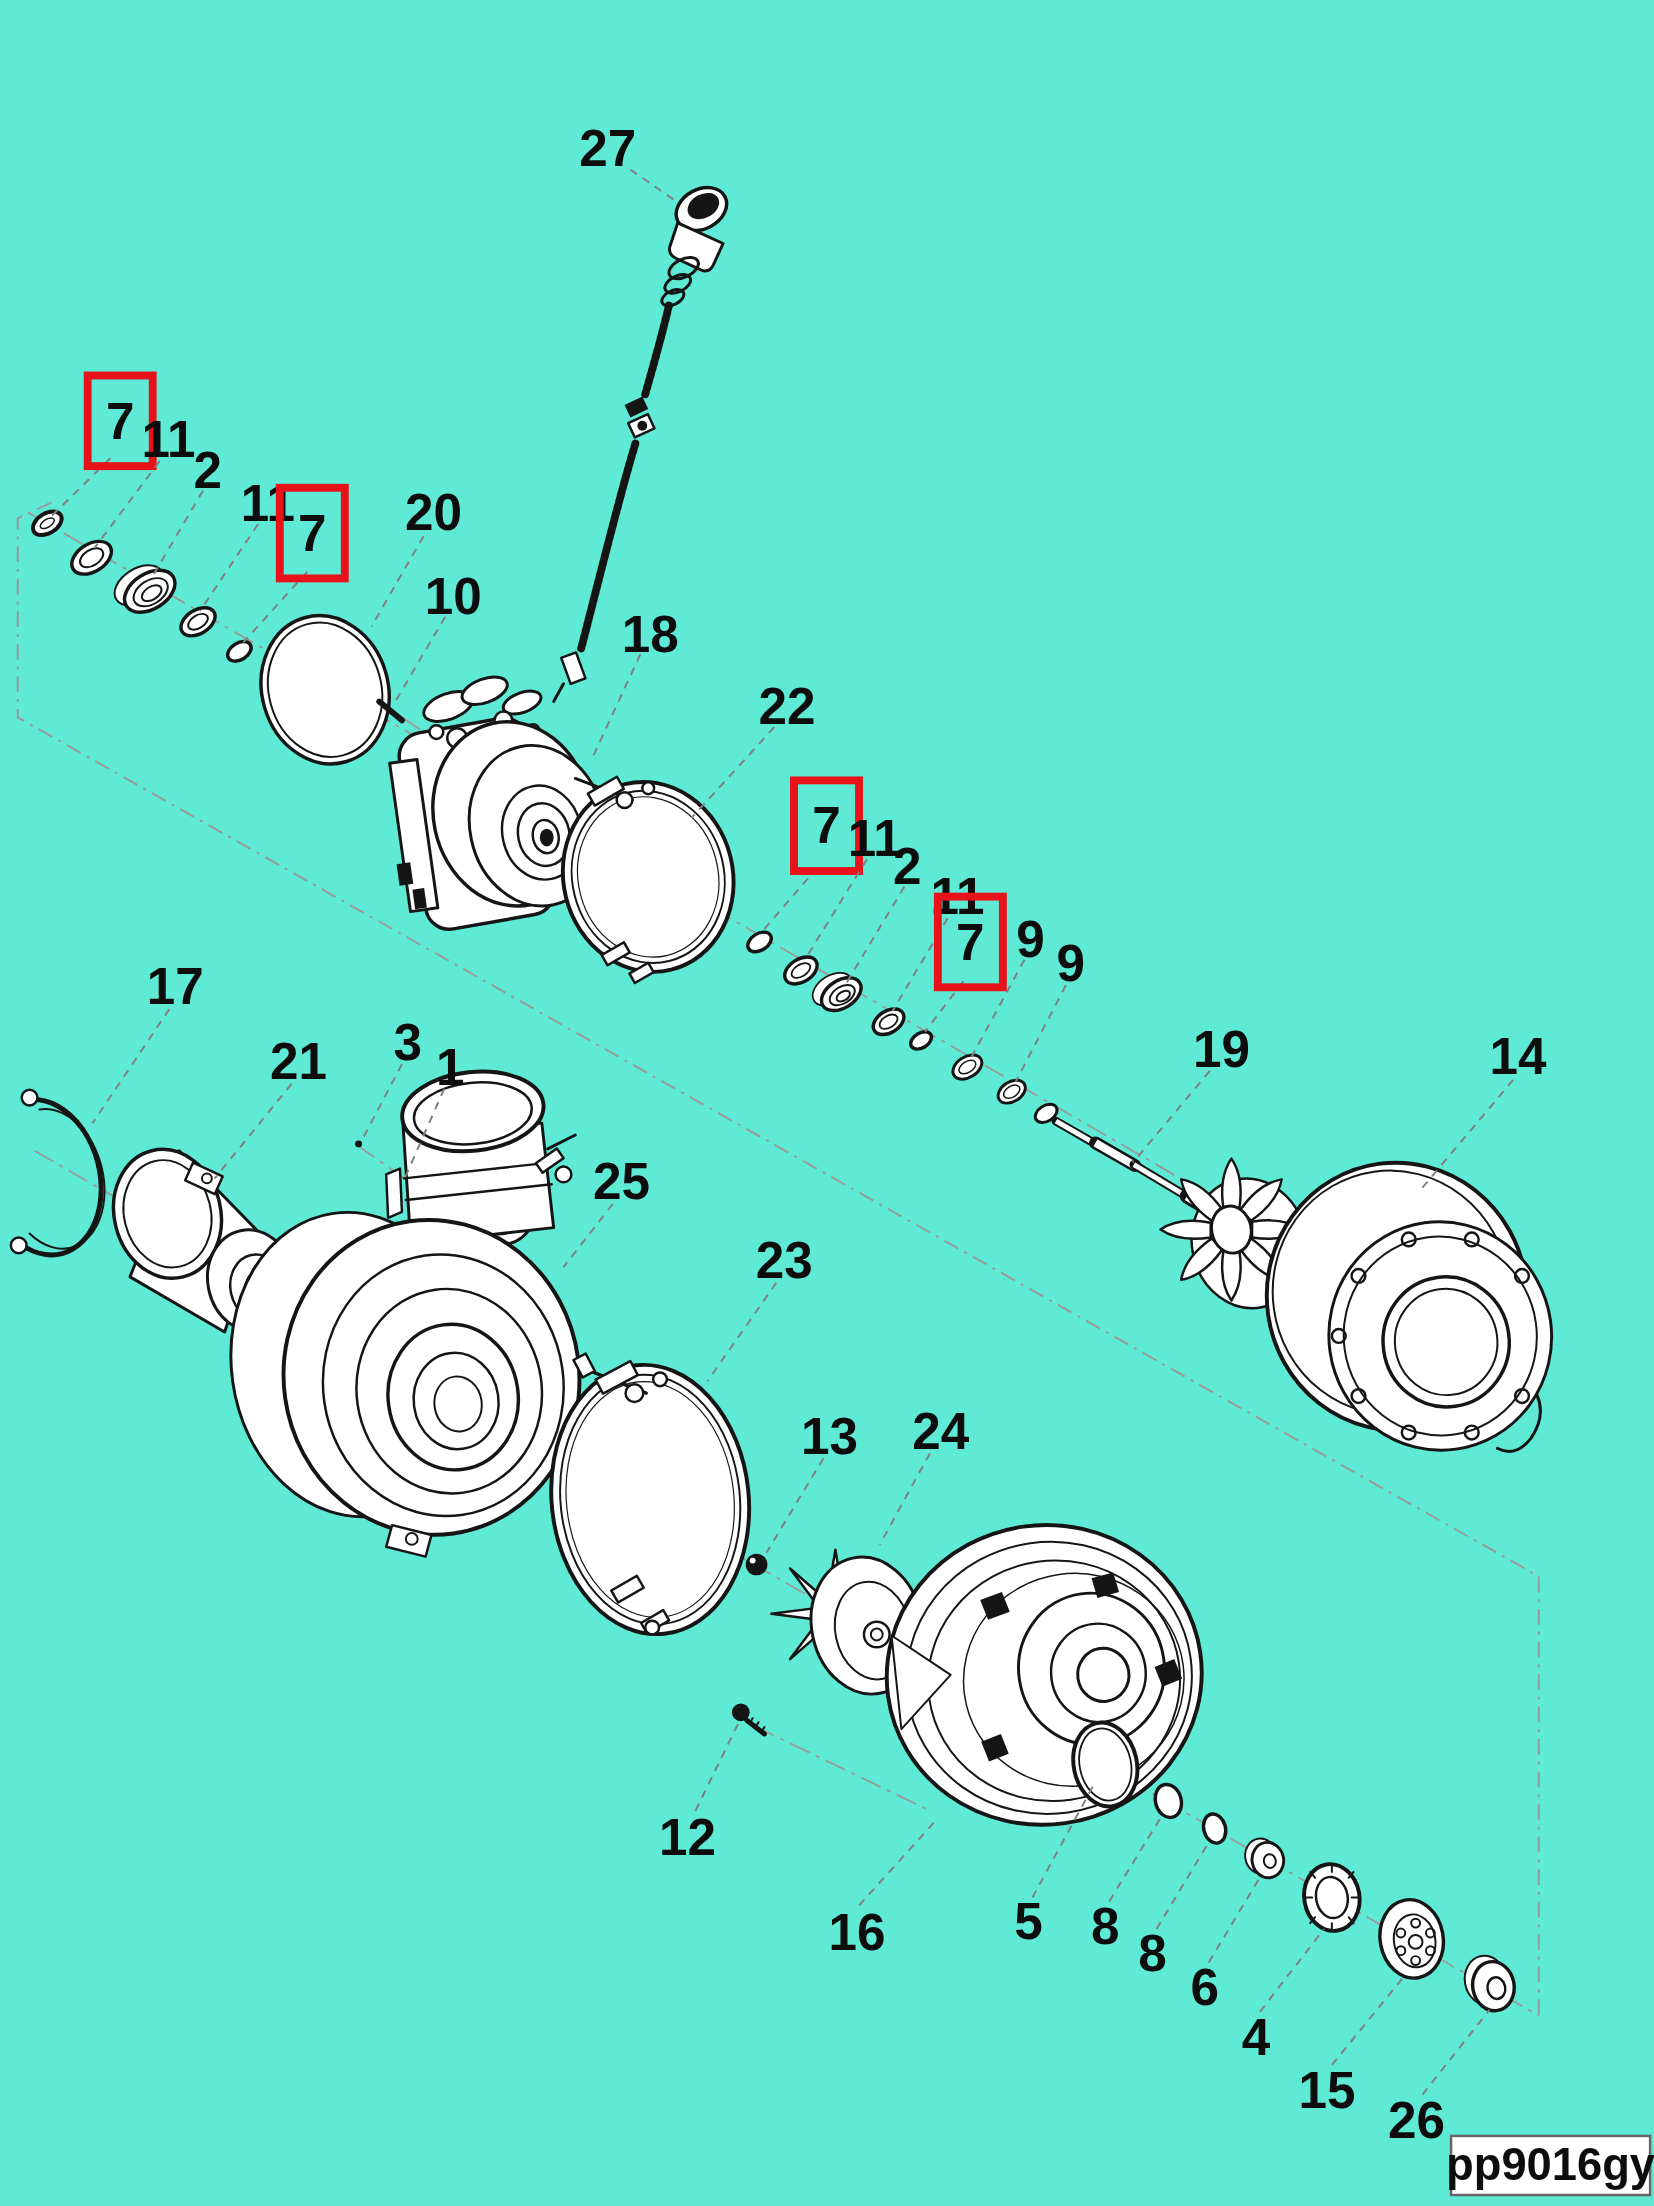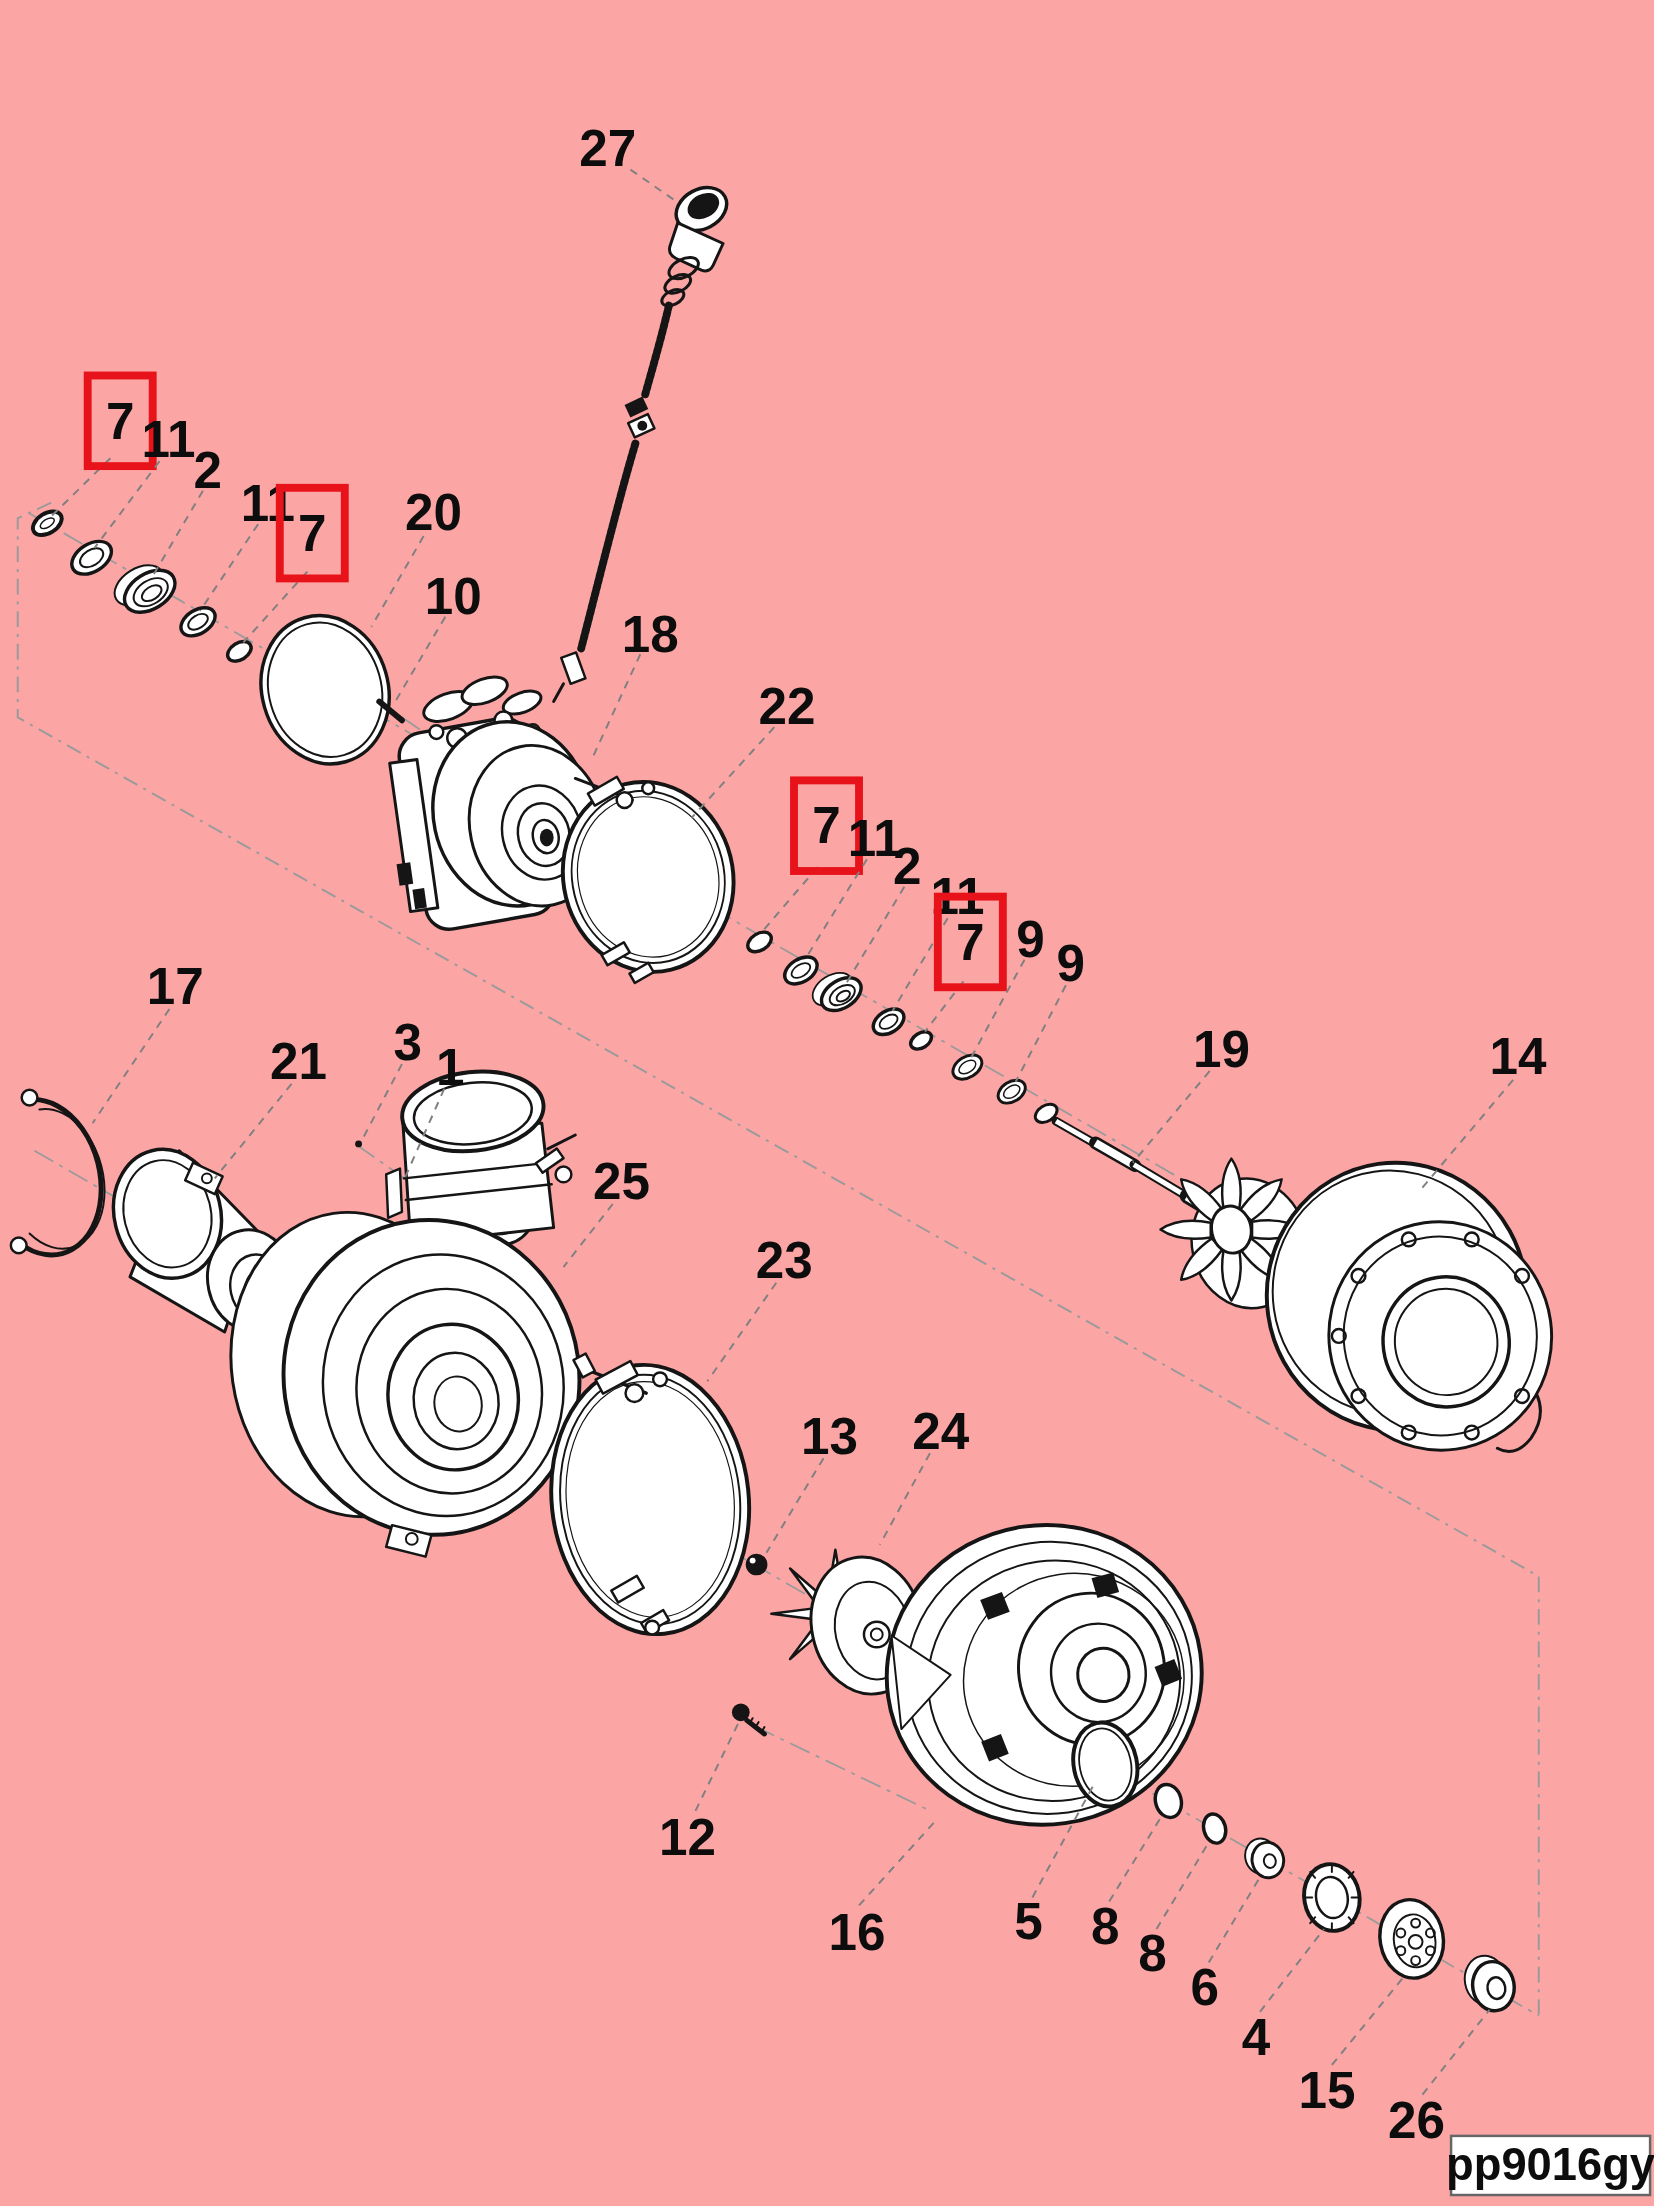--- a/index.html
+++ b/index.html
@@ -1,16 +1,16 @@
 <!DOCTYPE html>
 <html><head>
 <meta charset="utf-8">
 <style>
   html,body{margin:0;padding:0;background:#ffffff;}
-  #stage{position:relative;width:1655px;height:2207px;background:#fca5a5;overflow:hidden;}
+  #stage{position:relative;width:1655px;height:2207px;background:#5eead4;overflow:hidden;}
   svg{position:absolute;left:0;top:0;}
   svg text{font-family:"Liberation Sans","DejaVu Sans",sans-serif;font-weight:bold;fill:#0d0d0d;}
   .art{stroke:#151515;fill:none;stroke-linecap:round;stroke-linejoin:round;}
   .wfill{fill:#ffffff;}
   .dfill{fill:#151515;stroke:none;}
 </style>
 </head>
 <body>
 
 <div id="stage">

